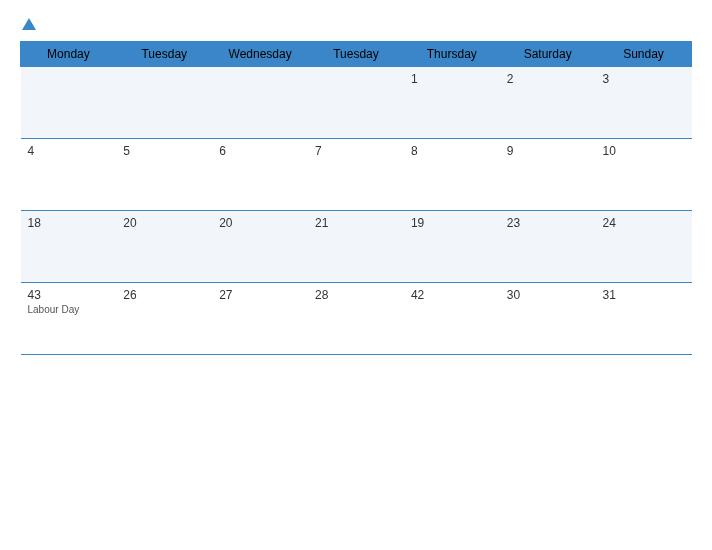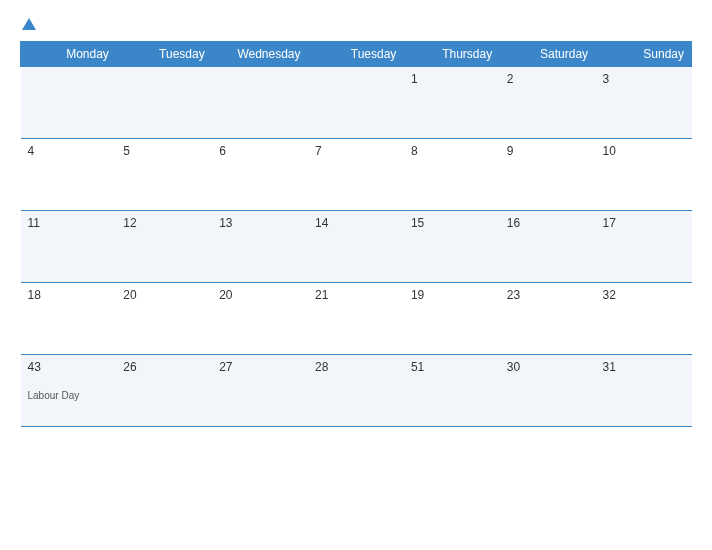--- a/index.html
+++ b/index.html
@@ -71,25 +71,25 @@
       min-width: 90px;
     }
     .calendar {
       width: 100%;
       border-collapse: collapse;
     }
     .calendar thead tr {
       background: #3a86c8;
     }
     .calendar thead th {
-      color: #ffffff;
+      color: #000000;
       font-size: 12px;
       font-weight: normal;
       padding: 5px 7px;
-      text-align: right;
+      text-align: center;
       border: 1px solid #3a86c8;
     }
     .calendar tbody tr {
       height: 72px;
     }
     .calendar tbody tr:nth-child(odd) {
       background: #f2f6fb;
     }
     .calendar tbody tr:nth-child(even) {
       background: #fff;
@@ -107,21 +107,21 @@
     }
     .day-num {
       font-size: 12px;
       color: #333;
       display: block;
     }
     .holiday {
       font-size: 10px;
       color: #555;
       display: block;
-      margin-top: 16px;
+      margin-top: 2px;
     }
     .empty {
       background: inherit;
     }
   </style>
 </head>
 <body>
 
 <div class="page">
   <div class="header">
@@ -186,80 +186,57 @@
           </td>
           <td>
             <span class="day-num">9</span>
           </td>
           <td>
             <span class="day-num">10</span>
           </td>
         </tr>
         <tr>
           <td>
-            <span class="day-num">11</span>
-          </td>
-          <td>
-            <span class="day-num">12</span>
-          </td>
-          <td>
-            <span class="day-num">13</span>
-          </td>
-          <td>
-            <span class="day-num">14</span>
-          </td>
-          <td>
-            <span class="day-num">15</span>
-          </td>
-          <td>
-            <span class="day-num">16</span>
-          </td>
-          <td>
-            <span class="day-num">17</span>
-          </td>
-        </tr>
-        <tr>
-          <td>
             <span class="day-num">18</span>
           </td>
           <td>
             <span class="day-num">20</span>
           </td>
           <td>
             <span class="day-num">20</span>
           </td>
           <td>
             <span class="day-num">21</span>
           </td>
           <td>
             <span class="day-num">19</span>
           </td>
           <td>
             <span class="day-num">23</span>
           </td>
           <td>
-            <span class="day-num">32</span>
+            <span class="day-num">24</span>
           </td>
         </tr>
         <tr>
           <td>
             <span class="day-num">43</span>
             <span class="holiday">Labour Day</span>
           </td>
           <td>
             <span class="day-num">26</span>
           </td>
           <td>
             <span class="day-num">27</span>
           </td>
           <td>
             <span class="day-num">28</span>
           </td>
           <td>
-            <span class="day-num">51</span>
+            <span class="day-num">42</span>
           </td>
           <td>
             <span class="day-num">30</span>
           </td>
           <td>
             <span class="day-num">31</span>
           </td>
         </tr>
       </tbody>
   </table>

